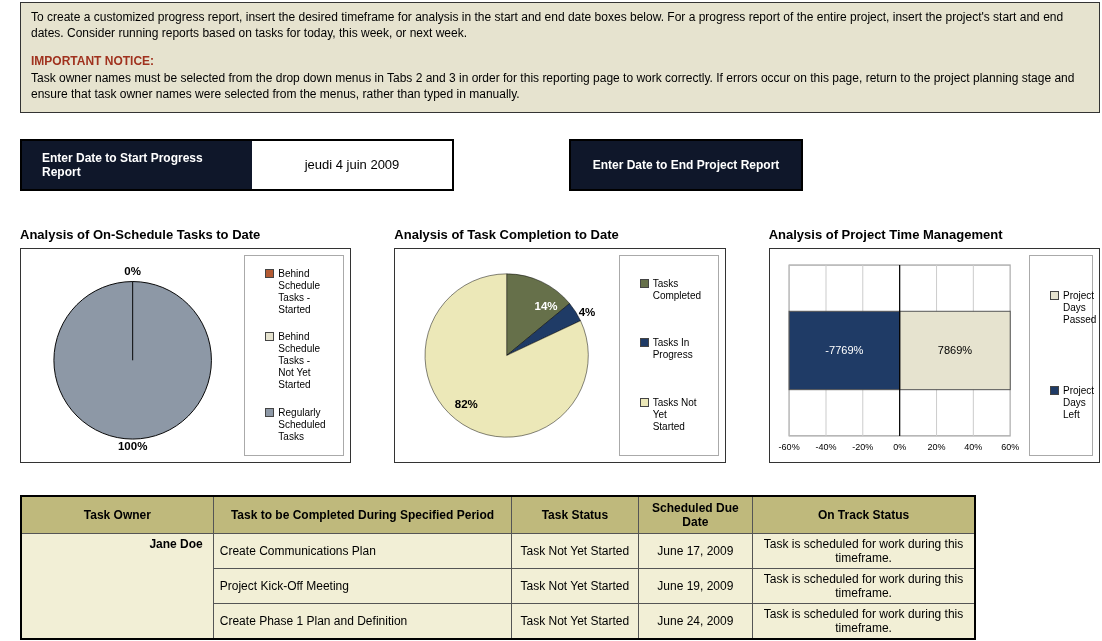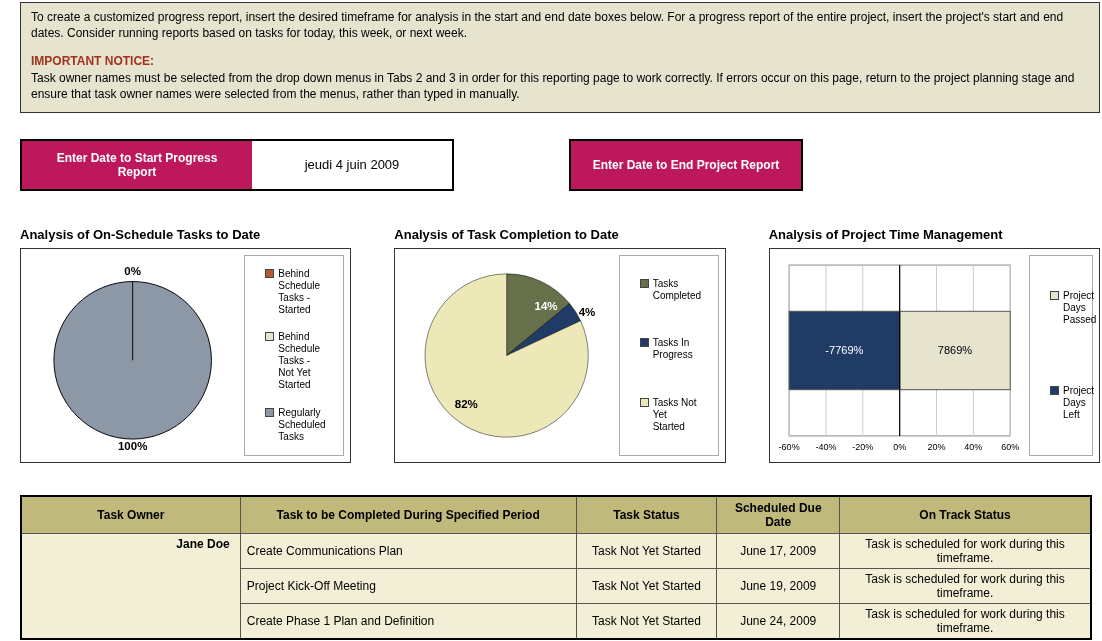--- a/index.html
+++ b/index.html
@@ -22,29 +22,28 @@
   .date-row {
     display: flex;
     gap: 0;
     margin-top: 26px;
   }
   .date-block {
     display: flex;
     border: 2px solid #000;
   }
   .date-label {
-    background: #be185d;
+    background: #0f172a;
     color: #fff;
     font-weight: bold;
     padding: 10px 20px;
     display: flex;
     align-items: center;
     justify-content: center;
     font-size: 12px;
-    text-align: center;
   }
   .date-value {
     background: #fff;
     padding: 10px 20px;
     display: flex;
     align-items: center;
     justify-content: center;
     font-size: 13px;
     min-width: 200px;
   }
@@ -81,21 +80,21 @@
   .legend-item { display: flex; align-items: flex-start; gap: 4px; }
   .swatch {
     width: 9px; height: 9px; flex: 0 0 9px;
     border: 1px solid #444; margin-top: 1px;
   }
   svg { width: 100%; height: 100%; }
 
   .task-table {
     margin-top: 32px;
     border-collapse: collapse;
-    width: 1072px;
+    width: 956px;
     border: 2px solid #000;
   }
   .task-table th, .task-table td {
     border: 1px solid #555;
     padding: 3px 6px;
     font-size: 12px;
   }
   .task-table th {
     background: #bfb97c;
     font-weight: bold;

